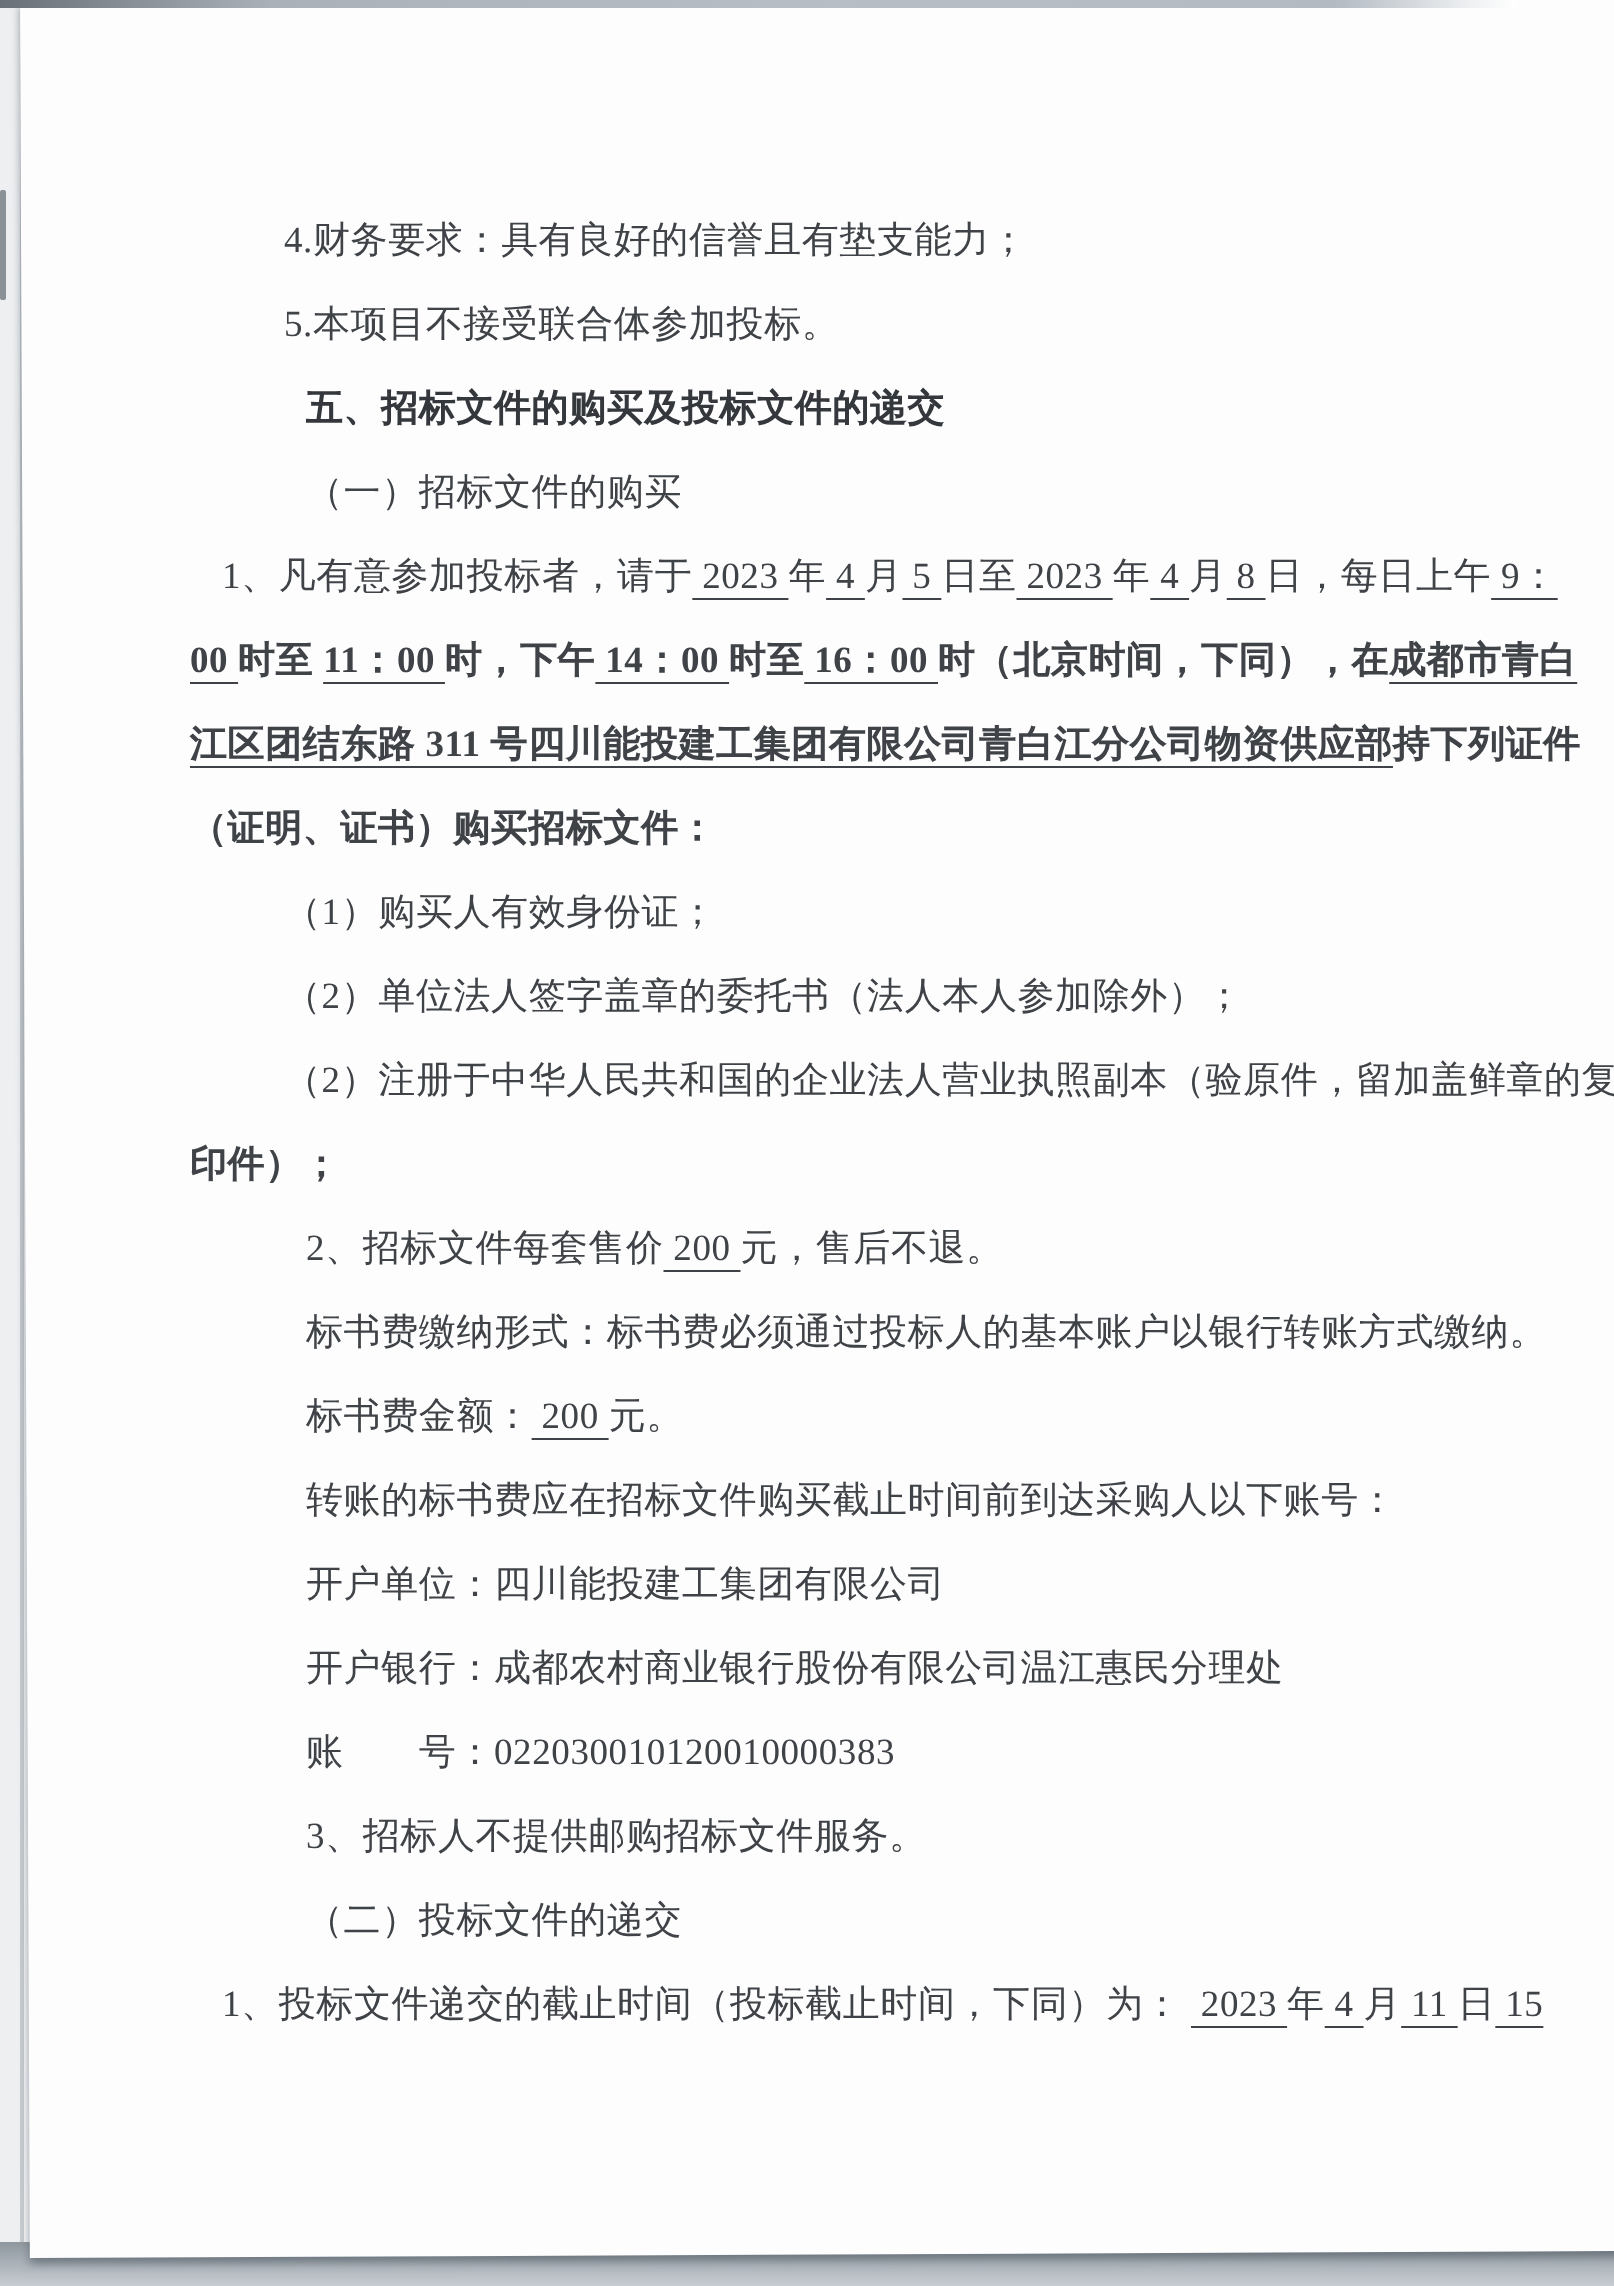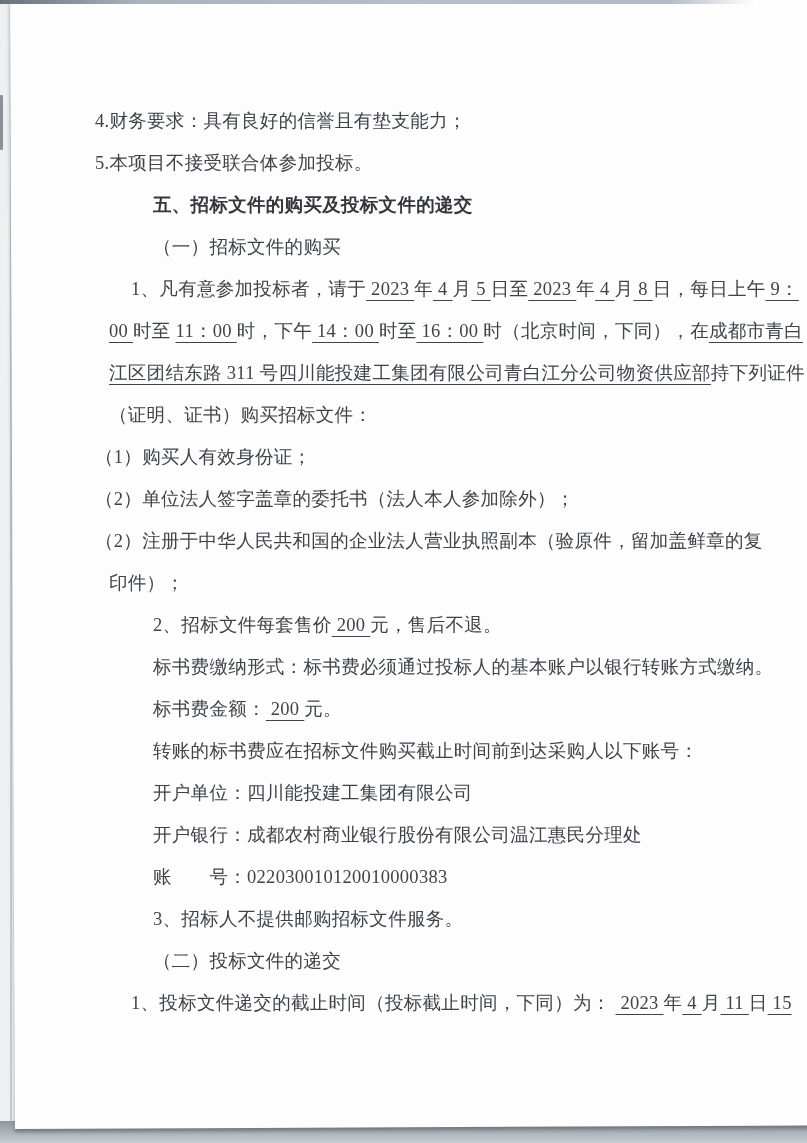--- a/index.html
+++ b/index.html
@@ -53,24 +53,24 @@
   .text-block {
     position: absolute;
     left: 95px; top: 100px;
     width: 690px;
     color: #3f4347;
     font-size: 18.5px;
     letter-spacing: 0.3px;
     white-space: pre;
   }
   .line { height: 42px; line-height: 42px; }
-  .indent-0 { margin-left: 14px; }
-  .indent-1 { margin-left: 36px; }
+  .indent-0 { margin-left: 0; font-weight: bold; }
+  .indent-1 { margin-left: 16px; }
   .indent-2 { margin-left: 58px; }
-  .indent-3 { }
+  .indent-3 { margin-left: 47px; }
   .bold { font-weight: 700; color: #34383c; }
   .u {
     text-decoration: underline;
     text-underline-offset: 5px;
     text-decoration-thickness: 1.2px;
   }
 </style>
 </head>
 <body>
 

